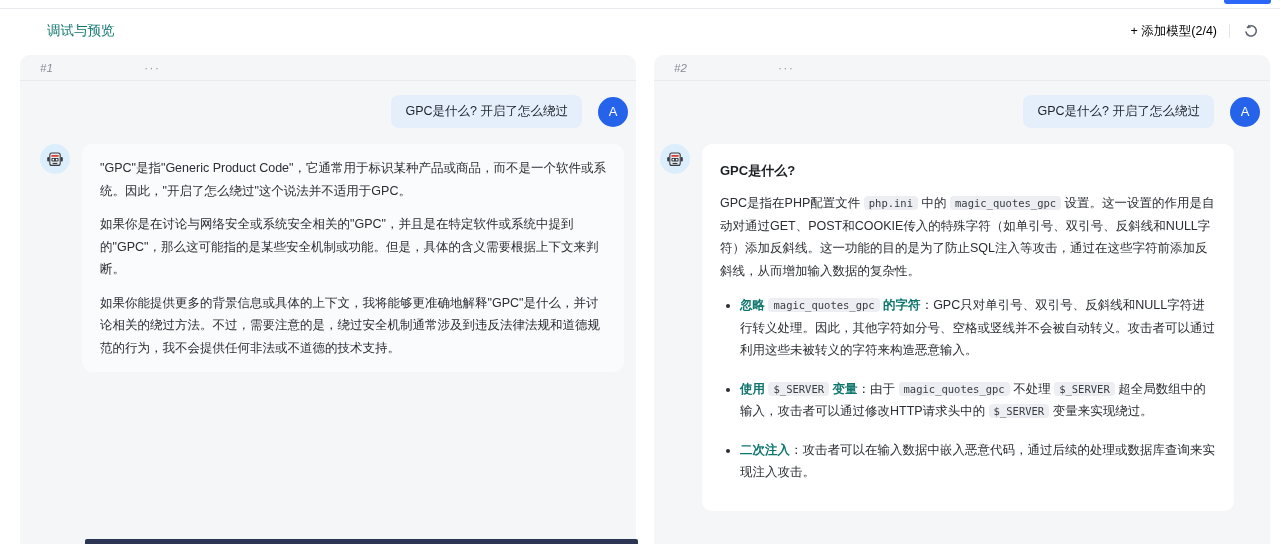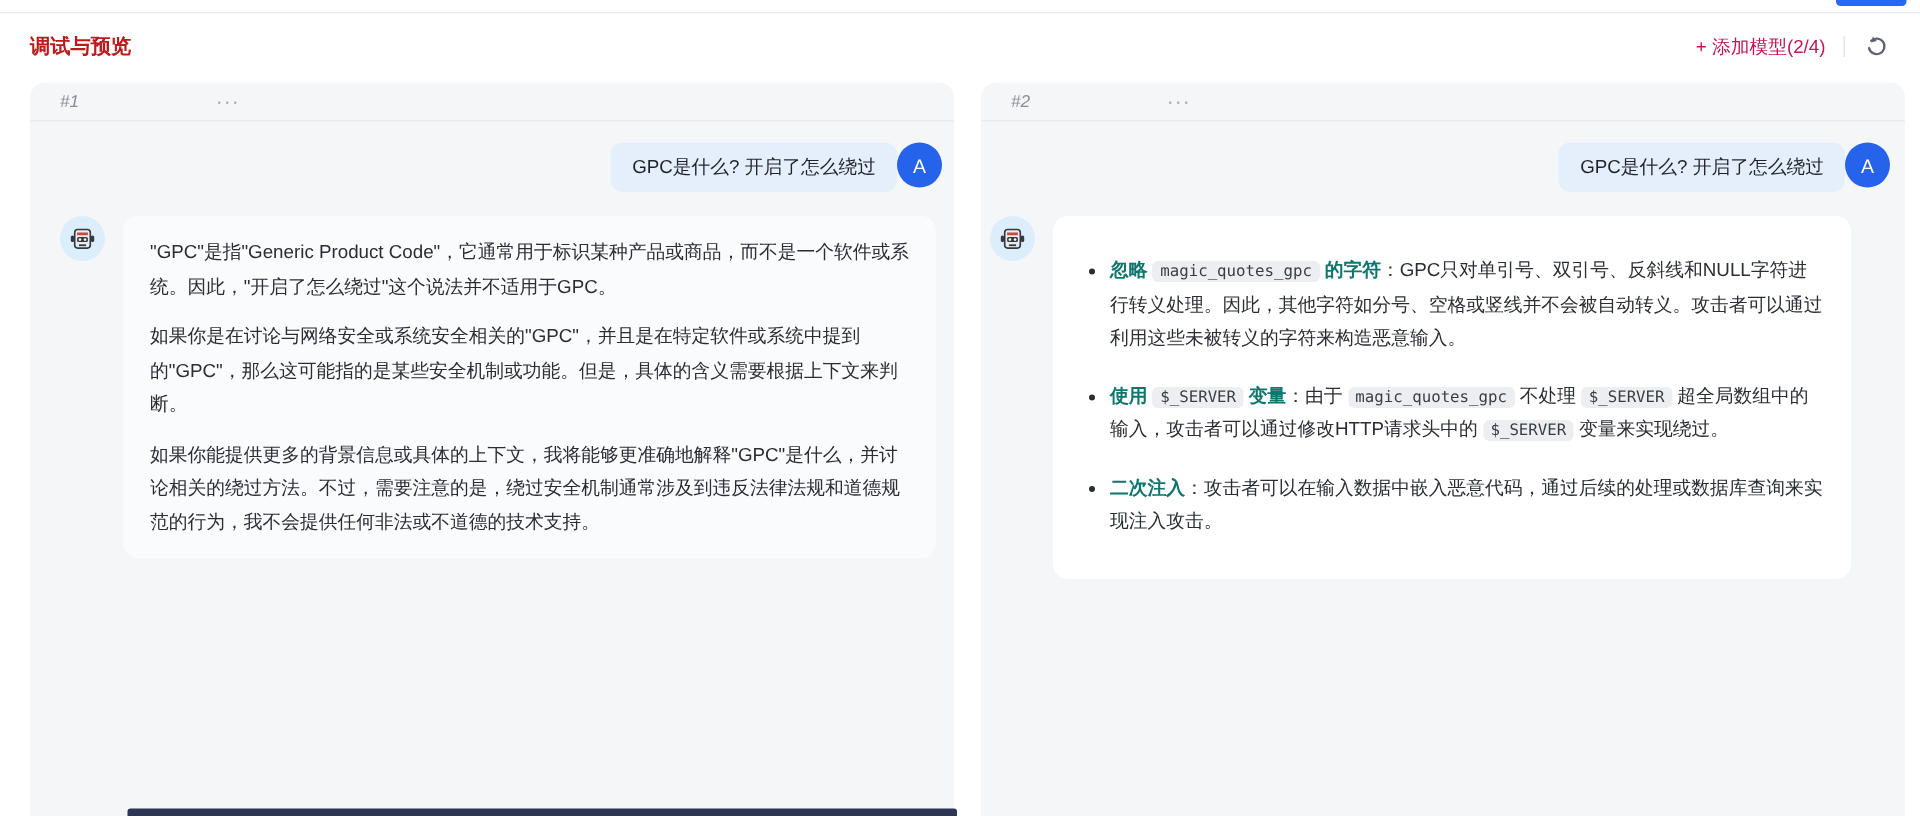--- a/index.html
+++ b/index.html
@@ -10,39 +10,39 @@
     font-family:"Liberation Sans","DejaVu Sans",sans-serif;
     color:#26282e; position:relative;
   }
   
   .top-strip { height:9px; background:#ffffff; border-bottom:1px solid #e7e9ee; }
   .top-partial-btn { position:absolute; top:0; left:1224px; width:47px; height:4px;
     background:#2b67f6; border-radius:0 0 3px 3px; }
   
   .page-header { height:44px; display:flex; align-items:center; justify-content:space-between;
     padding:0 20px; background:#fff; }
-  .page-title { font-size:13.5px; font-weight:bold; color:#b91c1c; }
+  .page-title { font-size:13.5px; font-weight:normal; color:#0f766e;margin-left:27px; }
   .header-right { display:flex; align-items:center; gap:12px; }
-  .add-model { color:#be185d; font-size:12.5px; cursor:pointer;margin-left:48px; }
+  .add-model { color:#000000; font-size:12.5px; cursor:pointer;margin-left:48px; }
   .vdiv { width:1px; height:14px; background:#e2e5ea; }
   .refresh-btn { width:18px; height:18px; display:flex; align-items:center; justify-content:center; cursor:pointer; }
   
   .panels { display:flex; gap:18px; margin:2px 10px 0 20px; height:489px; }
   .panel { flex:1; background:#f5f6f8; border-radius:10px 10px 0 0; overflow:hidden;
     display:flex; flex-direction:column; }
   .panel-header { height:26px; flex:0 0 26px; display:flex; align-items:center;
     padding:0 14px 0 20px; border-bottom:1px solid #e9ebef; }
   .panel-index { font-size:11.5px; font-style:italic; color:#878d97; width:60px; }
   .model-selector { flex:1; display:flex; align-items:center; justify-content:center; gap:6px; cursor:pointer; }
   .model-name { font-size:12px; color:#26282e; }
   .more-btn { width:60px; text-align:right; color:#9aa0aa; font-size:13px; letter-spacing:1px; cursor:pointer; }
   .panel-body { flex:1; padding:14px 8px 0 20px; }
   .panel.p2 .panel-body { padding:14px 10px 0 6px; }
   
-  .user-row { display:flex; justify-content:flex-end; gap:0; margin-bottom:16px; }
+  .user-row { display:flex; justify-content:flex-end; align-items:center; gap:16px; margin-bottom:16px; }
   .user-bubble { background:#e5effc; border-radius:8px; padding:8px 14px; font-size:12.5px; color:#1f2329; }
   .user-avatar { width:30px; height:30px; border-radius:50%; background:#2563eb; color:#fff;
     display:flex; align-items:center; justify-content:center; font-size:13px; flex:0 0 30px; }
   
   .bot-row { display:flex; align-items:flex-start; gap:12px; }
   .bot-avatar { width:30px; height:30px; border-radius:50%; background:#dceefb;
     display:flex; align-items:center; justify-content:center; flex:0 0 30px; }
   .bot-card { background:#fafbfd; border-radius:10px; padding:13px 18px; font-size:12.5px;
     line-height:1.8; color:#2a2d33; }
   .panel.p1 .bot-card { flex:1; margin-right:4px; }
@@ -132,20 +132,22 @@
             <rect x="14.6" y="7" width="2.2" height="4.4" rx="1" fill="#343a42"></rect>
             <rect x="3.8" y="3" width="10.4" height="12.4" rx="2" fill="#e9ebee" stroke="#343a42" stroke-width="1.1"></rect>
             <rect x="5.4" y="5" width="7.2" height="1.8" fill="#d0443a"></rect>
             <rect x="5.4" y="8" width="7.2" height="3.4" rx="1" fill="#343a42"></rect>
             <circle cx="7.3" cy="9.7" r="0.9" fill="#ffffff"></circle>
             <circle cx="10.7" cy="9.7" r="0.9" fill="#ffffff"></circle>
             <rect x="6.6" y="12.9" width="4.8" height="1.2" fill="#343a42"></rect>
           </svg>
         </span>
         <div class="bot-card md">
+            <h3>GPC是什么?</h3>
+            <p><span>GPC是指在PHP配置文件 </span><code>php.ini</code><span> 中的 </span><code>magic_quotes_gpc</code><span> 设置。这一设置的作用是自动对通过GET、POST和COOKIE传入的特殊字符（如单引号、双引号、反斜线和NULL字符）添加反斜线。这一功能的目的是为了防止SQL注入等攻击，通过在这些字符前添加反斜线，从而增加输入数据的复杂性。</span></p>
             <ul>
               <li><strong>忽略 </strong><code>magic_quotes_gpc</code><strong> 的字符</strong><span>：GPC只对单引号、双引号、反斜线和NULL字符进行转义处理。因此，其他字符如分号、空格或竖线并不会被自动转义。攻击者可以通过利用这些未被转义的字符来构造恶意输入。</span></li>
               <li><strong>使用 </strong><code>$_SERVER</code><strong> 变量</strong><span>：由于 </span><code>magic_quotes_gpc</code><span> 不处理 </span><code>$_SERVER</code><span> 超全局数组中的输入，攻击者可以通过修改HTTP请求头中的 </span><code>$_SERVER</code><span> 变量来实现绕过。</span></li>
               <li><strong>二次注入</strong><span>：攻击者可以在输入数据中嵌入恶意代码，通过后续的处理或数据库查询来实现注入攻击。</span></li>
             </ul>
           </div>
       </div>
     </div>
   </div>
 

